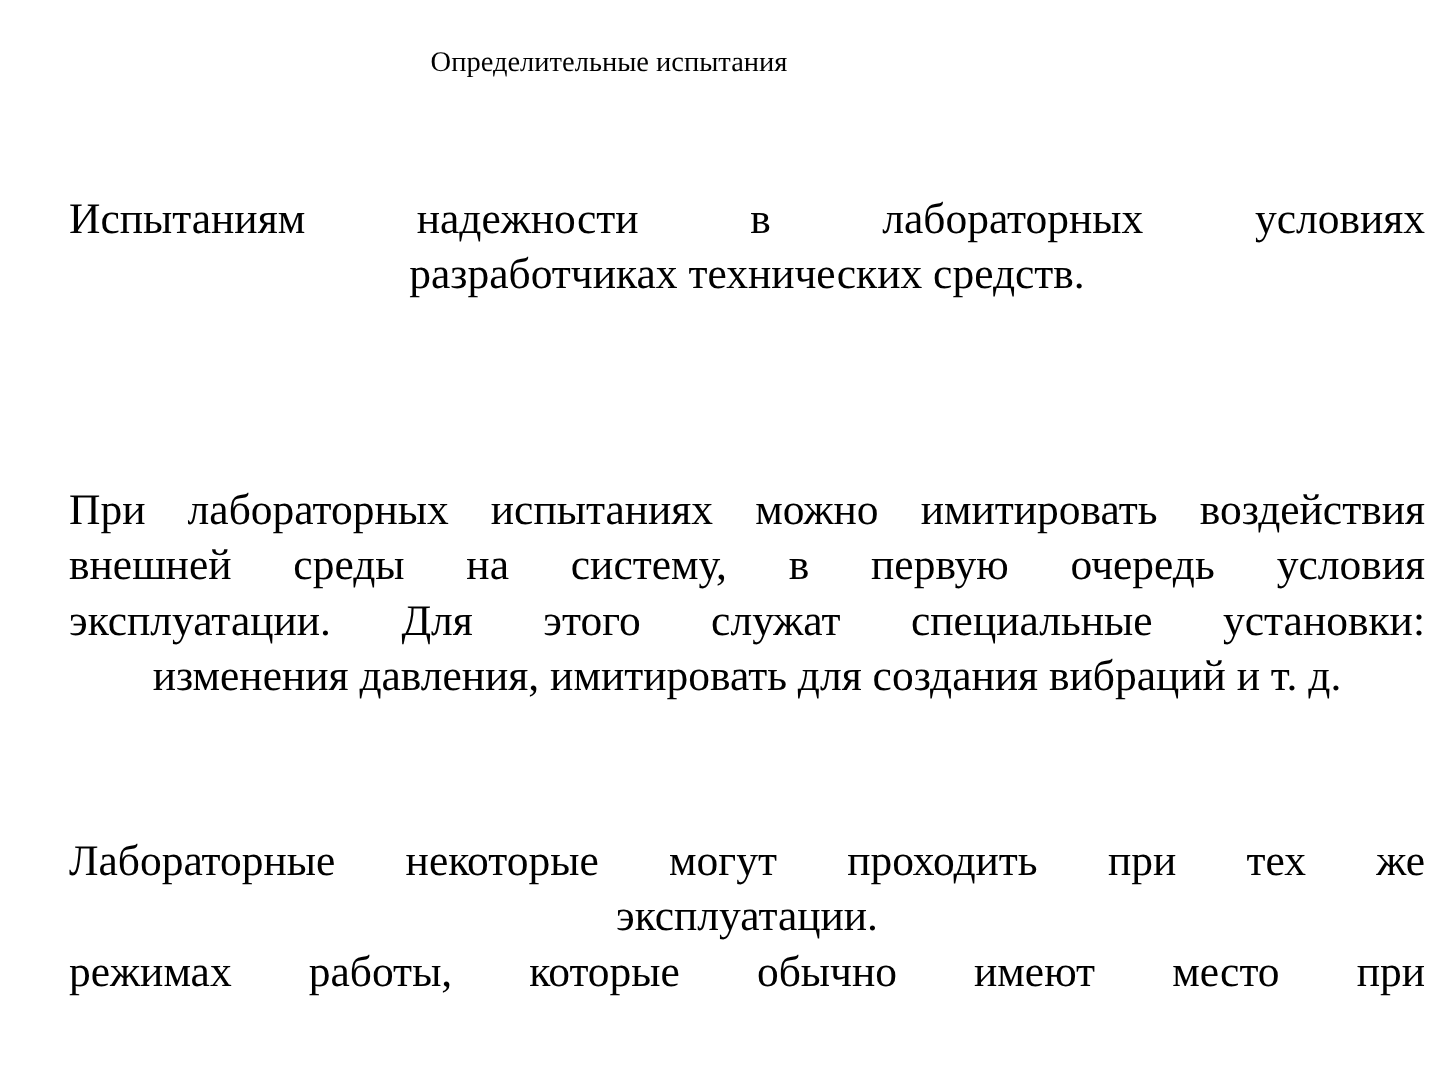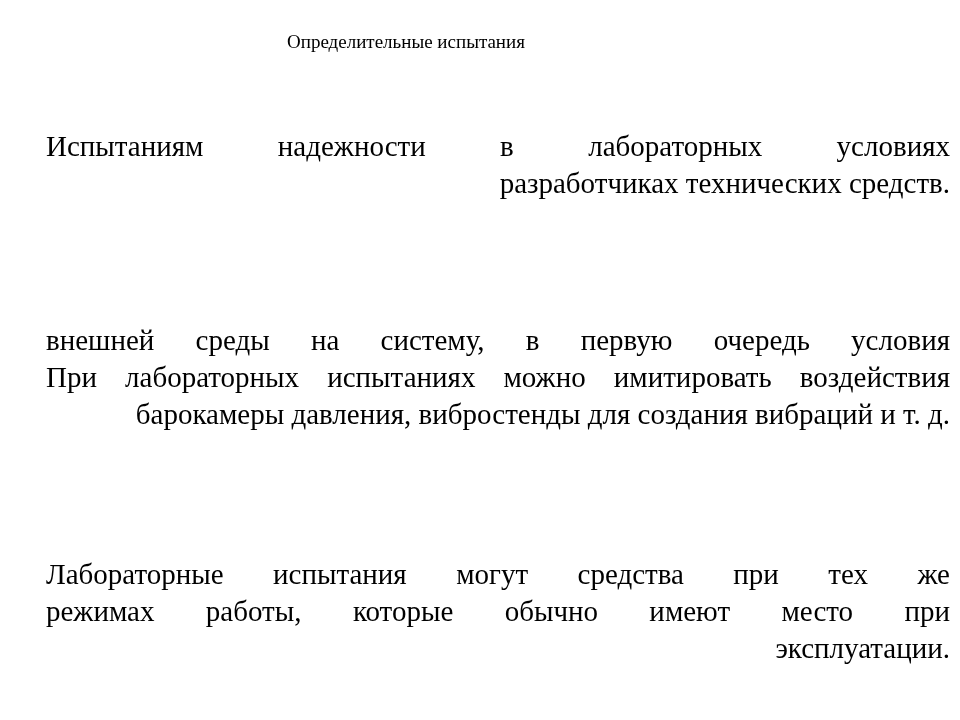--- a/index.html
+++ b/index.html
@@ -37,39 +37,40 @@
       white-space: nowrap;
       transform-origin: left top;
     }
     .line.justify {
       text-align: justify;
       text-align-last: justify;
       white-space: normal;
       overflow: hidden;
     }
     .line.last {
-      text-align: right;
+      text-align: center;
     }
     .p1 { top: 88px; margin-top: 40px; }
     .p2 { top: 322px; }
     .p3 { top: 556px; }
   </style>
 </head>
 <body>
 
 <div class="slide-title">Определительные испытания</div>
 
 <div class="paragraph p1">
   <div class="line justify">Испытаниям надежности в лабораторных условиях</div>
   <div class="line last">разработчиках технических средств.</div>
 </div>
 
 <div class="paragraph p2">
+  <div class="line justify">При лабораторных испытаниях можно имитировать воздействия</div>
   <div class="line justify">внешней среды на систему, в первую очередь условия</div>
-  <div class="line justify">При лабораторных испытаниях можно имитировать воздействия</div>
-  <div class="line last">барокамеры давления, вибростенды для создания вибраций и т. д.</div>
+  <div class="line justify">эксплуатации. Для этого служат специальные установки:</div>
+  <div class="line last">изменения давления, имитировать для создания вибраций и т. д.</div>
 </div>
 
 <div class="paragraph p3">
-  <div class="line justify">Лабораторные испытания могут средства при тех же</div>
+  <div class="line justify">Лабораторные некоторые могут проходить при тех же</div>
+  <div class="line last">эксплуатации.</div>
   <div class="line justify">режимах работы, которые обычно имеют место при</div>
-  <div class="line last">эксплуатации.</div>
 </div>
 
 </body></html>

